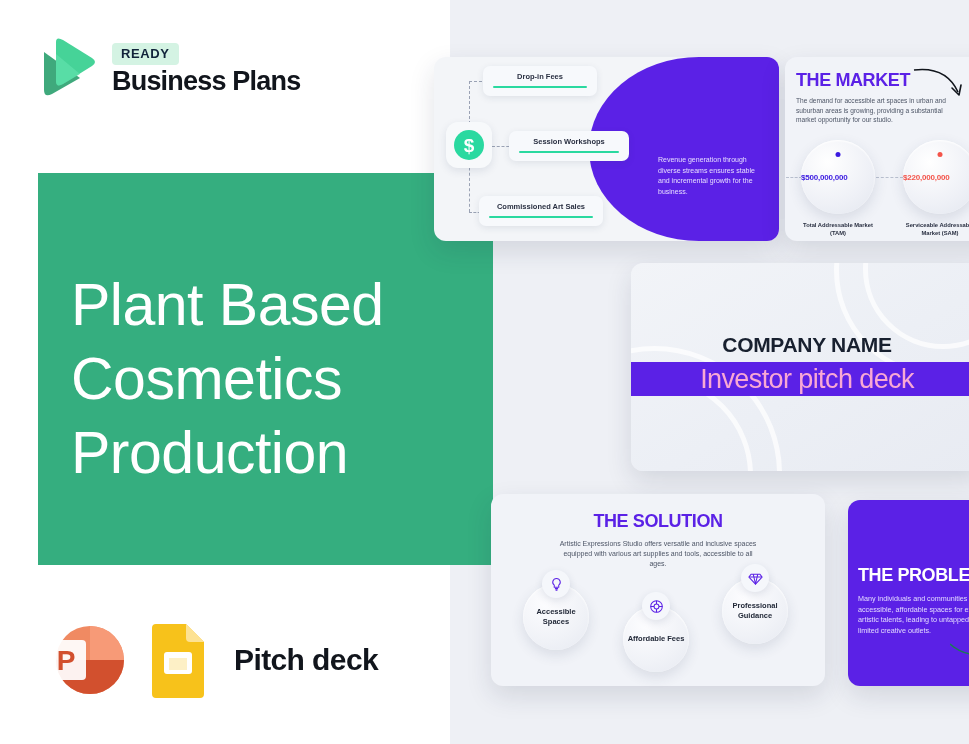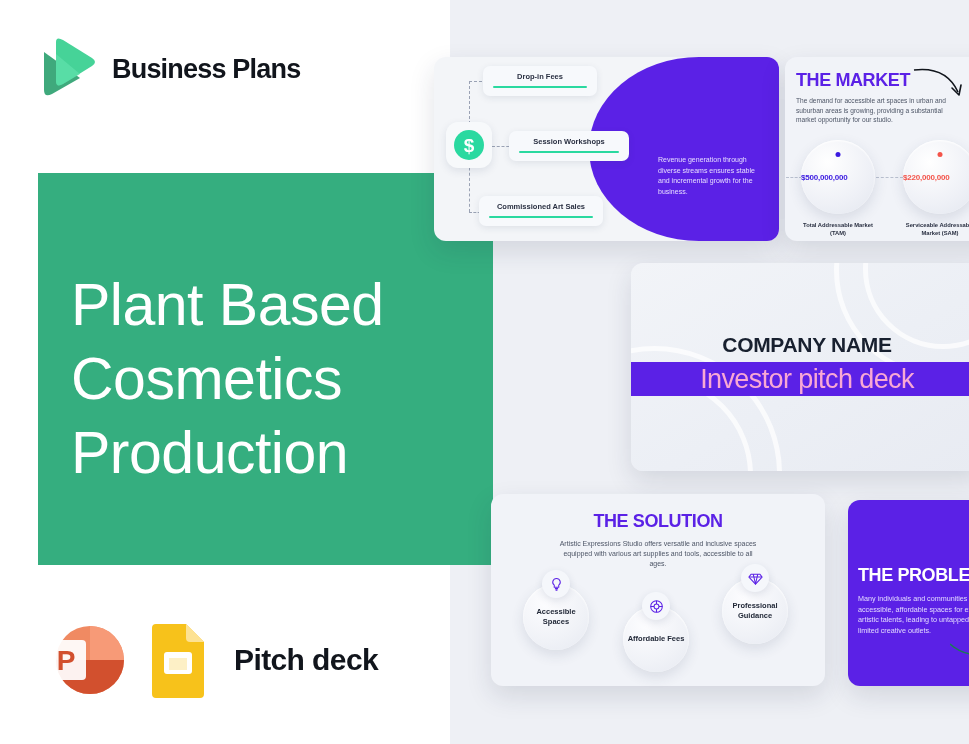--- a/index.html
+++ b/index.html
@@ -181,20 +181,21 @@
 
   <div class="brand">
     <div class="logo-mark">
       <svg width="58" height="62" viewBox="0 0 58 62">
         <path d="M4 14 L4 52 Q4 60 12 56 L40 40 Z" fill="#3fa97c"></path>
         <path d="M16 4 Q16 -2 23 2 L52 20 Q58 24 52 28 L23 46 Q16 50 16 43 Z" fill="#46d398"></path>
         <path d="M16 16 L16 43 Q16 50 23 46 L40 36 Z" fill="#5fe0ab" opacity=".75"></path>
       </svg>
     </div>
     <div class="brand-text">
+      <div><span class="badge-ready">READY</span></div>
       <div class="brand-name">Business Plans</div>
     </div>
   </div>
 
   <div class="hero-title">Plant Based Cosmetics Production</div>
 
   <div class="formats">
     <div class="fmt-ppt">
       <svg width="90" height="84" viewBox="0 0 90 84">
         <circle cx="52" cy="42" r="34" fill="#f08a62"></circle>

